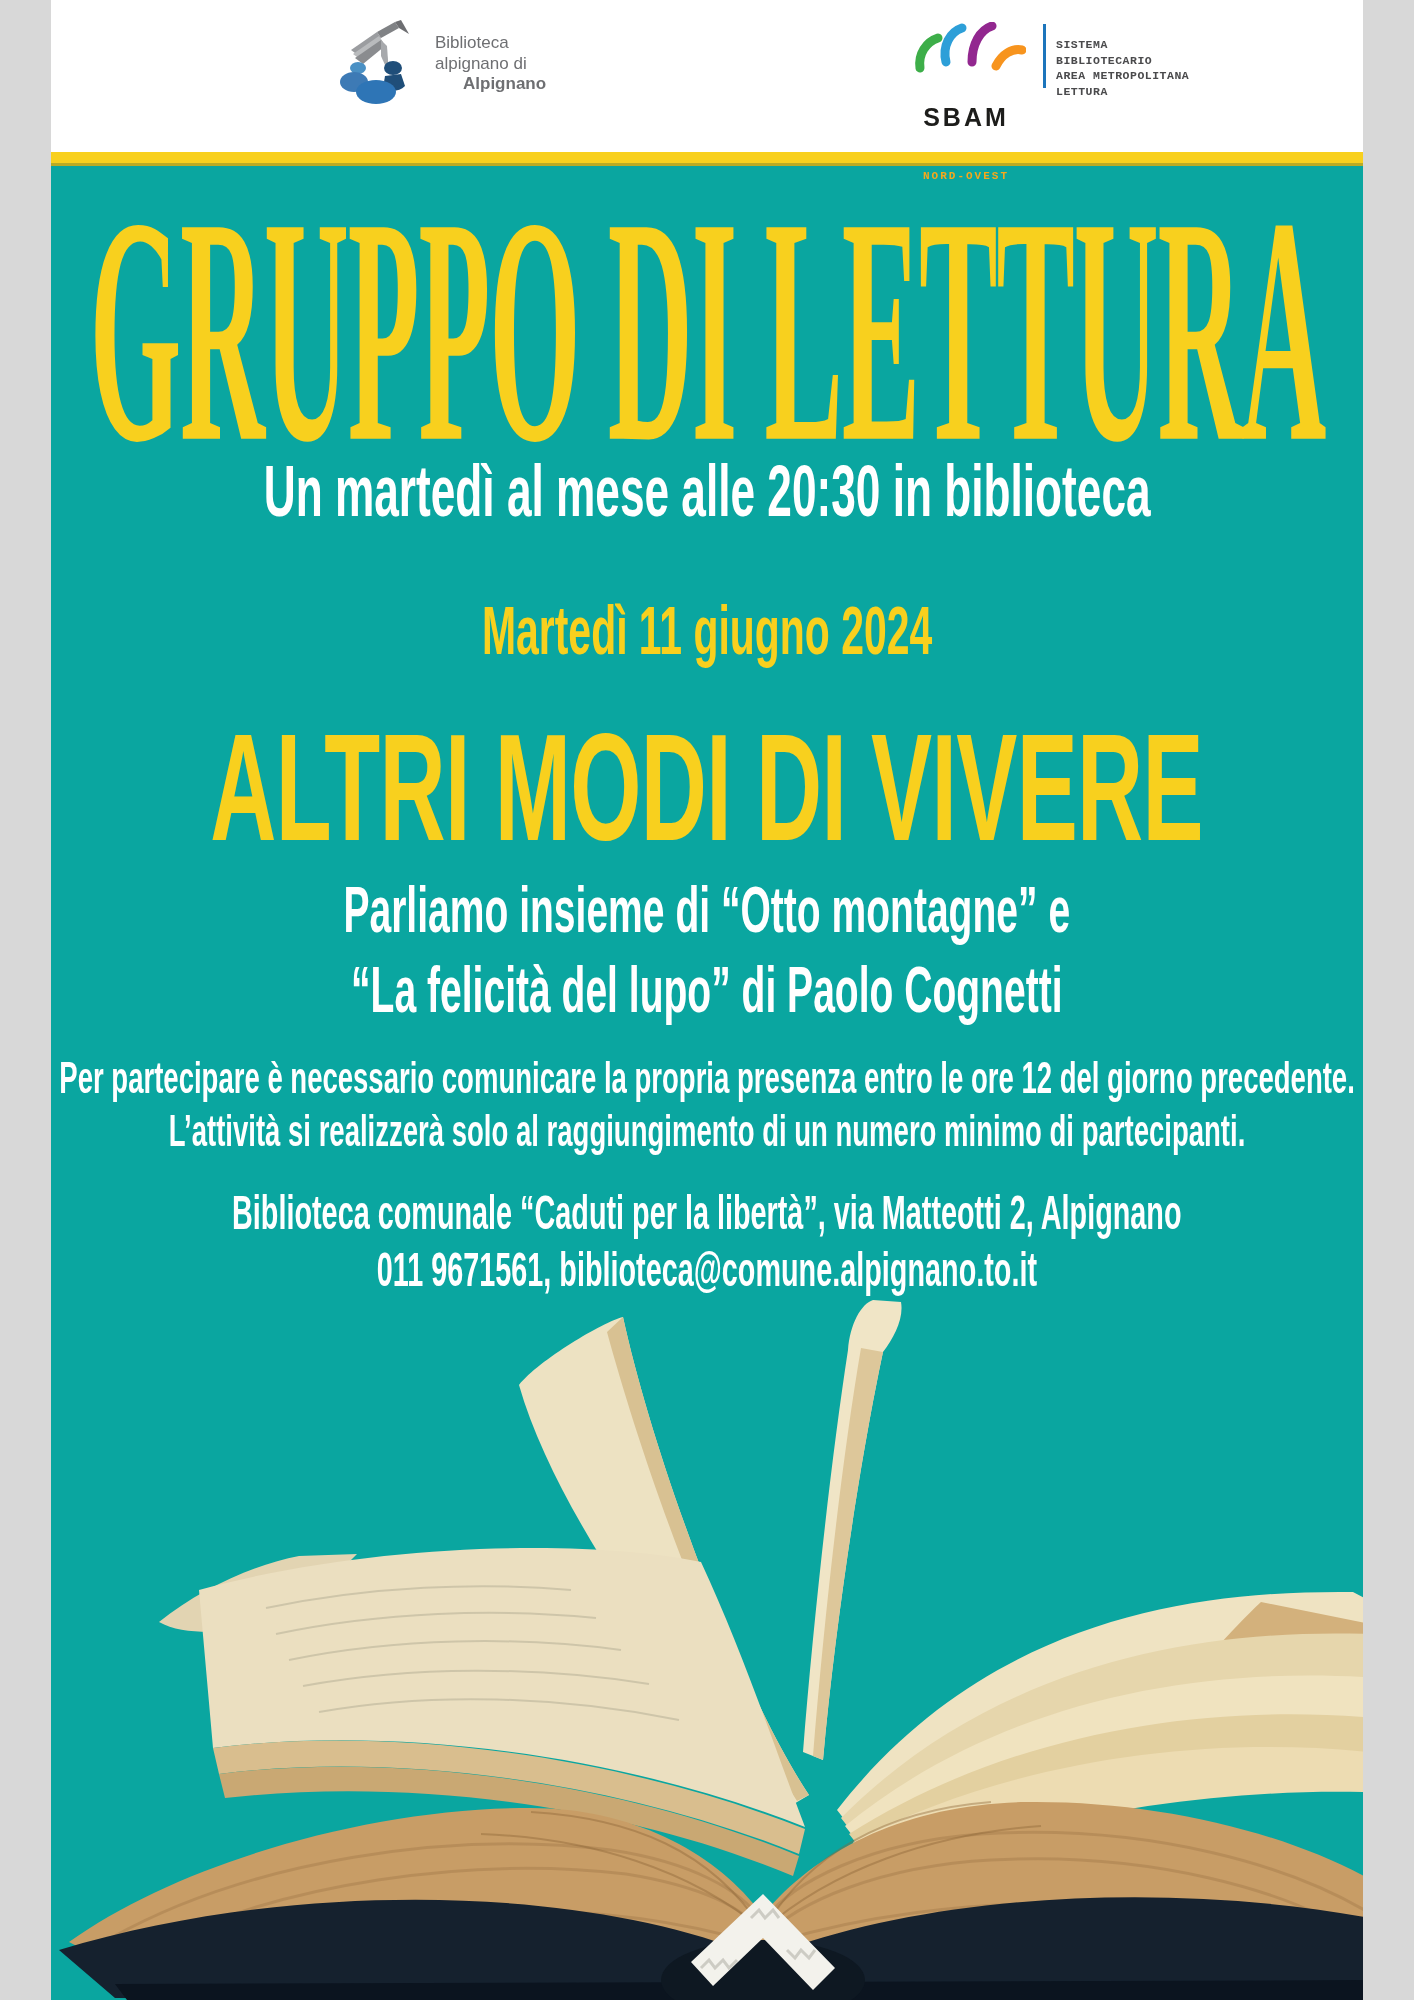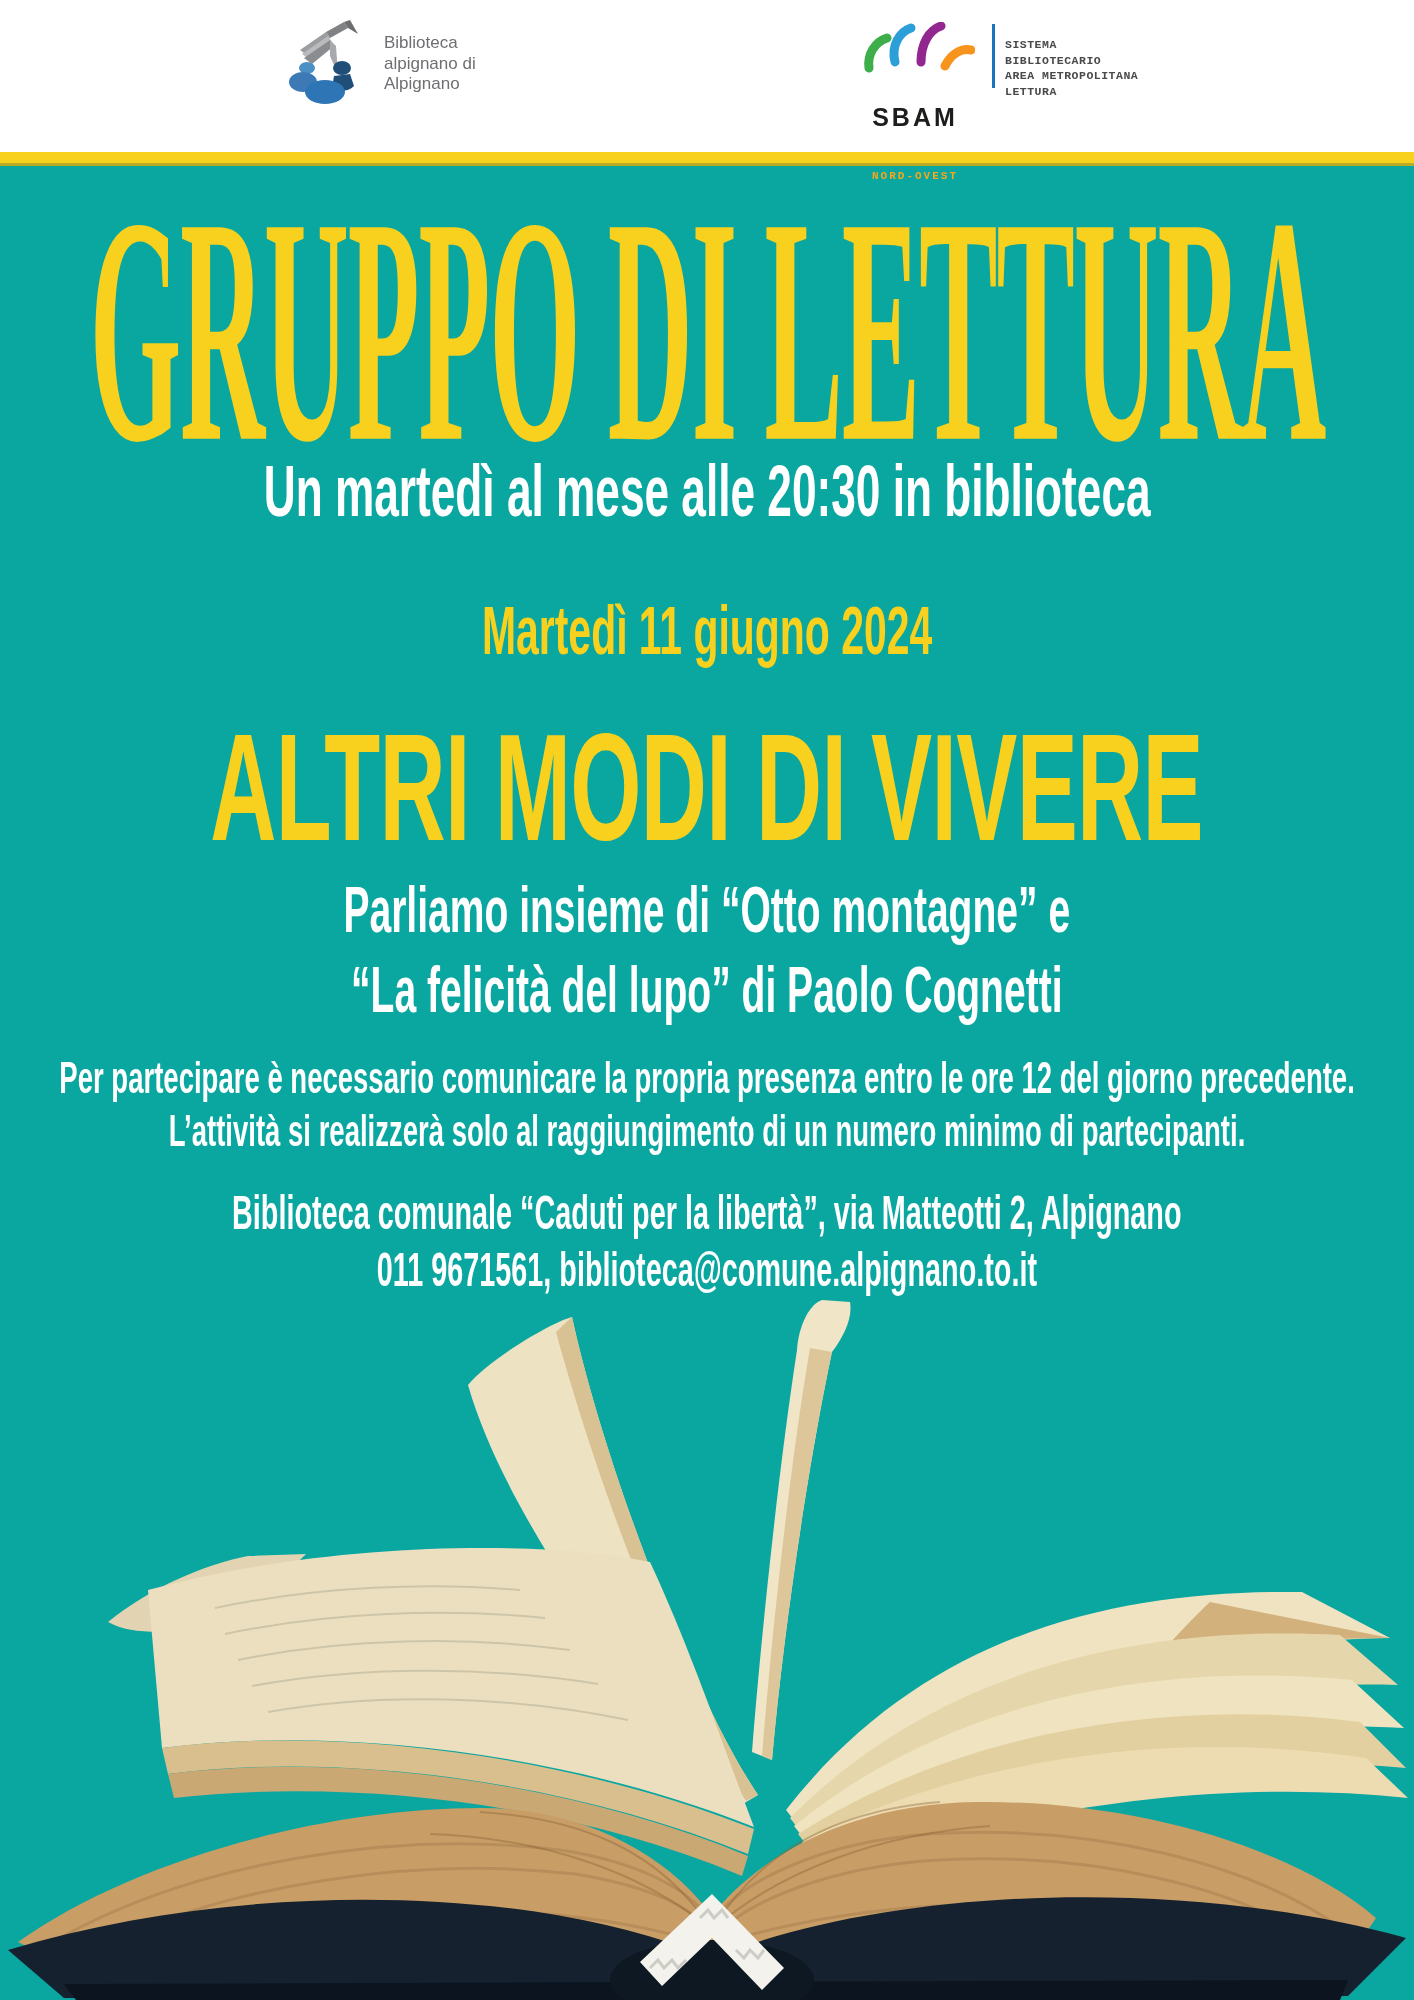--- a/index.html
+++ b/index.html
@@ -1,33 +1,34 @@
 <!DOCTYPE html>
 <html style="--teal: #0aa6a0; --yellow: #f8d01e; --white: #ffffff; --header_bg: #ffffff; --logo_text_gray: #6e6f72; --sbam_black: #1d1d1b; --sbam_orange: #f5a81c; --sbam_blue_line: #1c75bc; --cover_navy: #15212e; --page_cream: #efe3c2; --page_tan: #c89d66;"><head>
 <meta charset="utf-8">
 <style>
   html,body{margin:0;padding:0;background:#d8d8d8;}
   .stage{
-    position:relative;width:1414px;height:2000px;margin:0 auto;
+    position:relative;width:1284px;height:2000px;margin:0 auto;
     background:var(--teal,#0aa6a0);overflow:hidden;
     font-family:"Liberation Sans",sans-serif;
+    padding-left:28px;
   }
   
   .header{
     position:absolute;top:0;left:0;width:100%;height:152px;
     background:var(--header_bg,#ffffff);
   }
   .yellow-band{
     position:absolute;top:152px;left:0;width:100%;height:11px;
     background:var(--yellow,#f8d01e);
     border-bottom:3px solid rgba(0,60,60,.25);
   }
   .logo-library{position:absolute;left:286px;top:16px;display:flex;align-items:center;gap:14px;}
   .logo-library .txt{color:var(--logo_text_gray,#6e6f72);font-size:17px;line-height:1.2;}
-  .logo-library .txt b{font-weight:normal;}
+  .logo-library .txt b{font-weight:bold;margin-left:28px;}
   .logo-sbam{position:absolute;left:846px;top:22px;display:flex;align-items:flex-start;}
   .sbam-left{display:flex;flex-direction:column;align-items:center;width:138px;gap:29px;}
   .sbam-acronym{color:var(--sbam_black,#1d1d1b);font-weight:bold;font-size:25px;letter-spacing:3px;line-height:1;margin-top:-2px;}
   .sbam-zone{color:var(--sbam_orange,#f5a81c);font-weight:bold;font-size:11px;letter-spacing:2px;margin-top:11px;font-family:"Liberation Mono",monospace;}
   .sbam-divider{width:3px;height:64px;background:var(--sbam_blue_line,#1c75bc);margin:2px 10px 0 8px;}
   .sbam-system{color:#4a4a4c;font-family:"Liberation Mono",monospace;font-weight:bold;font-size:11.5px;line-height:1.35;letter-spacing:.5px;margin-top:15px;white-space:nowrap;}
   
   .tline{
     position:absolute;left:0;width:100%;height:0;
     display:flex;align-items:center;justify-content:center;

